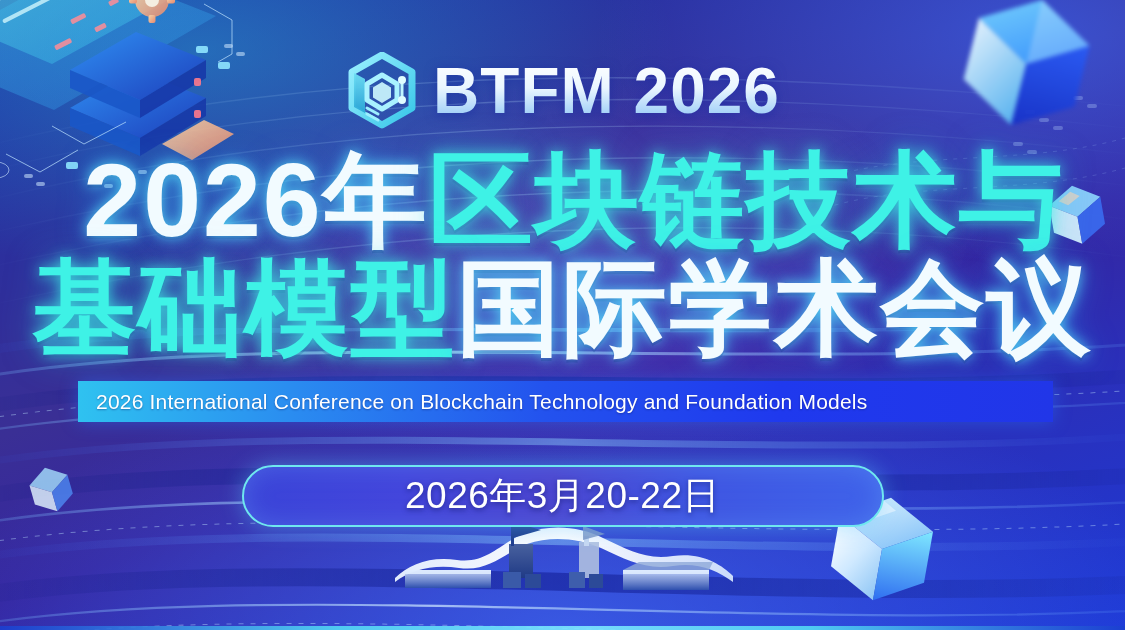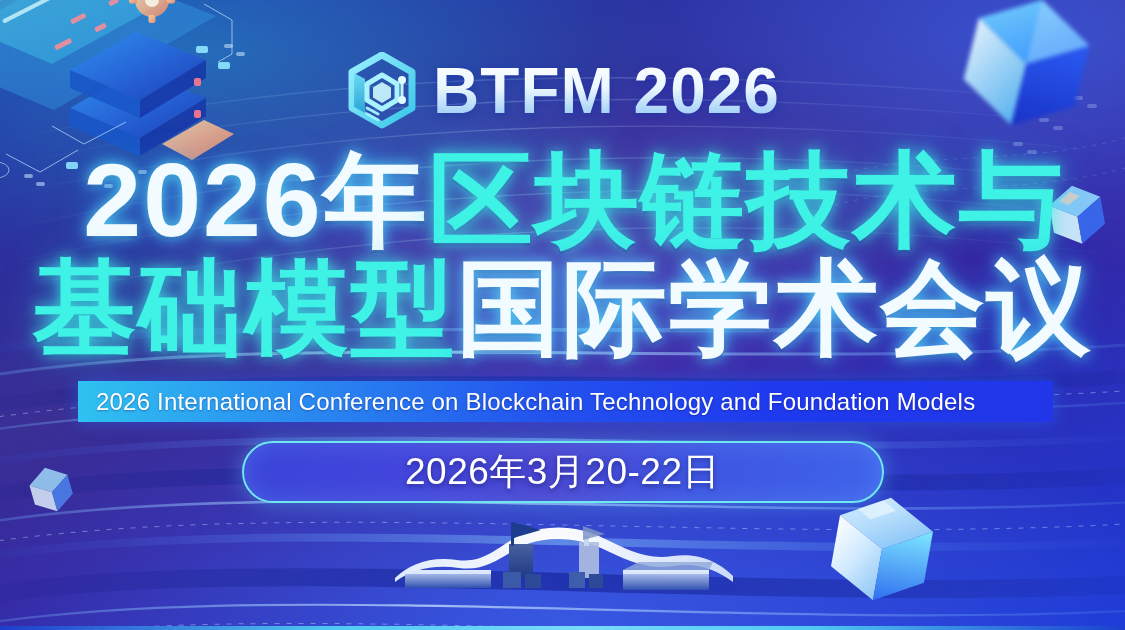--- a/index.html
+++ b/index.html
@@ -89,28 +89,28 @@
   }
 
   
   .eng-band{
     position:absolute;left:78px;top:381px;width:975px;height:41px;
     background:linear-gradient(90deg,#2fc2f0 0%,#2a8cf0 22%,#2352ee 48%,#1f39ee 72%,#2136e8 100%);
     display:flex;align-items:center;
     box-shadow:0 0 18px rgba(40,120,255,.45);
   }
   .eng-band span{
-    color:#ffffff;font-size:24px;letter-spacing:.2px;white-space:nowrap;
+    color:#ffffff;font-size:21px;letter-spacing:.2px;white-space:nowrap;
     padding-left:18px;
     text-shadow:0 1px 2px rgba(10,20,90,.4);
   }
 
   
   .pill{
-    position:absolute;left:50%;transform:translateX(-50%);top:441px;
+    position:absolute;left:50%;transform:translateX(-50%);top:465px;
     width:642px;height:62px;border-radius:34px;
     border:2px solid #6fe7ef;
     background:linear-gradient(100deg,#3a44d8 0%,#4346dc 25%,#4b46d0 48%,#3f56e2 70%,#3f63ea 100%);
     box-shadow:0 0 22px rgba(90,200,255,.45), inset 0 0 24px rgba(120,190,255,.25);
     display:flex;align-items:center;justify-content:center;
     overflow:hidden;
   }
   .pill::before{
     content:"";position:absolute;inset:0;
     background:

